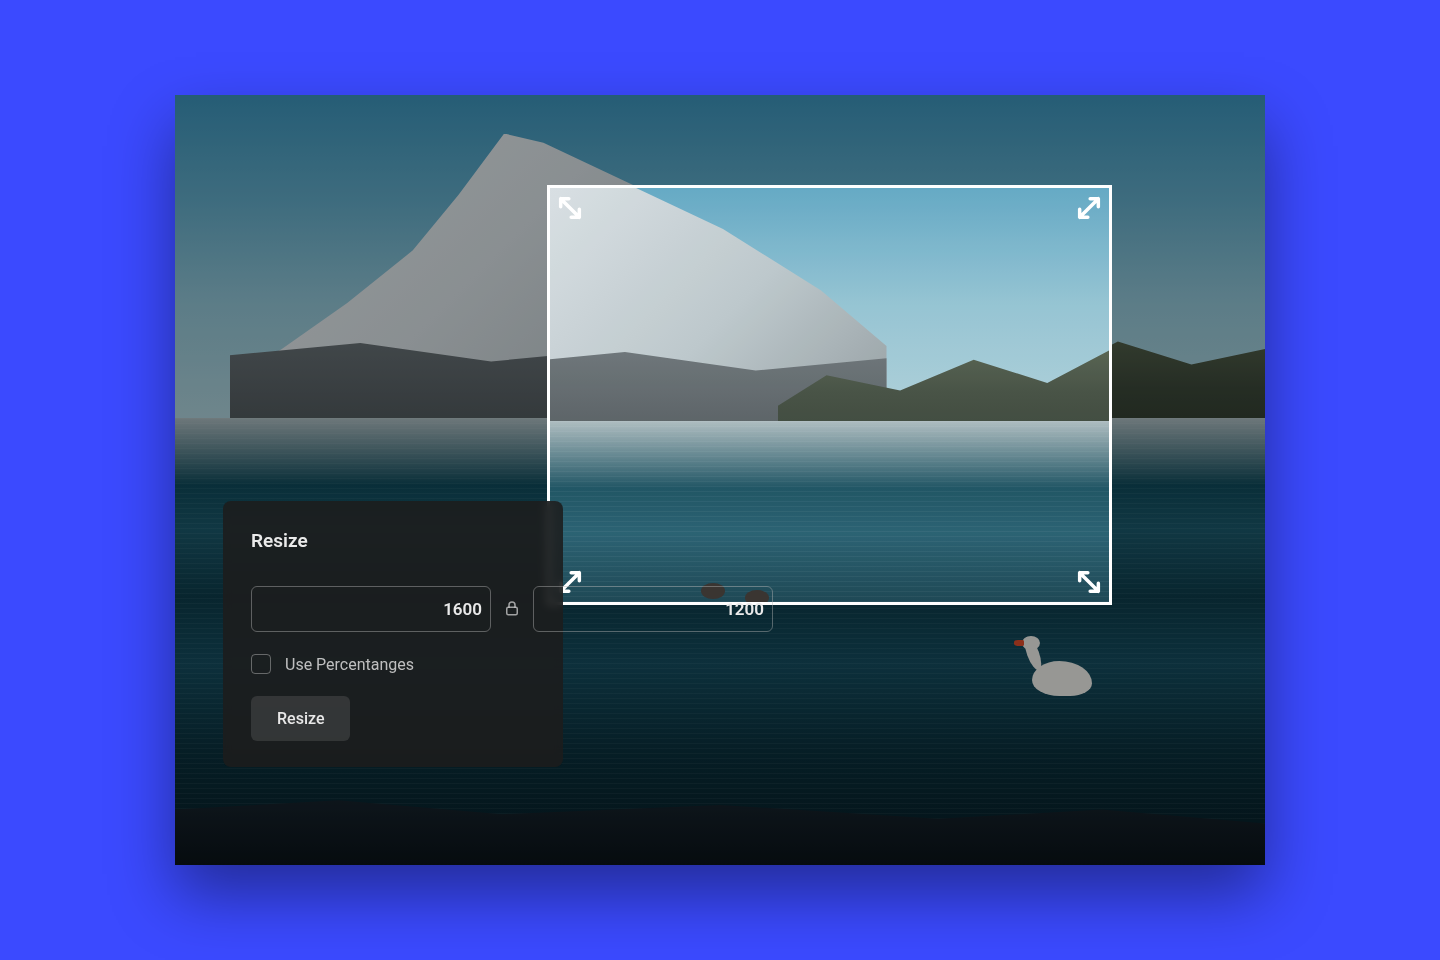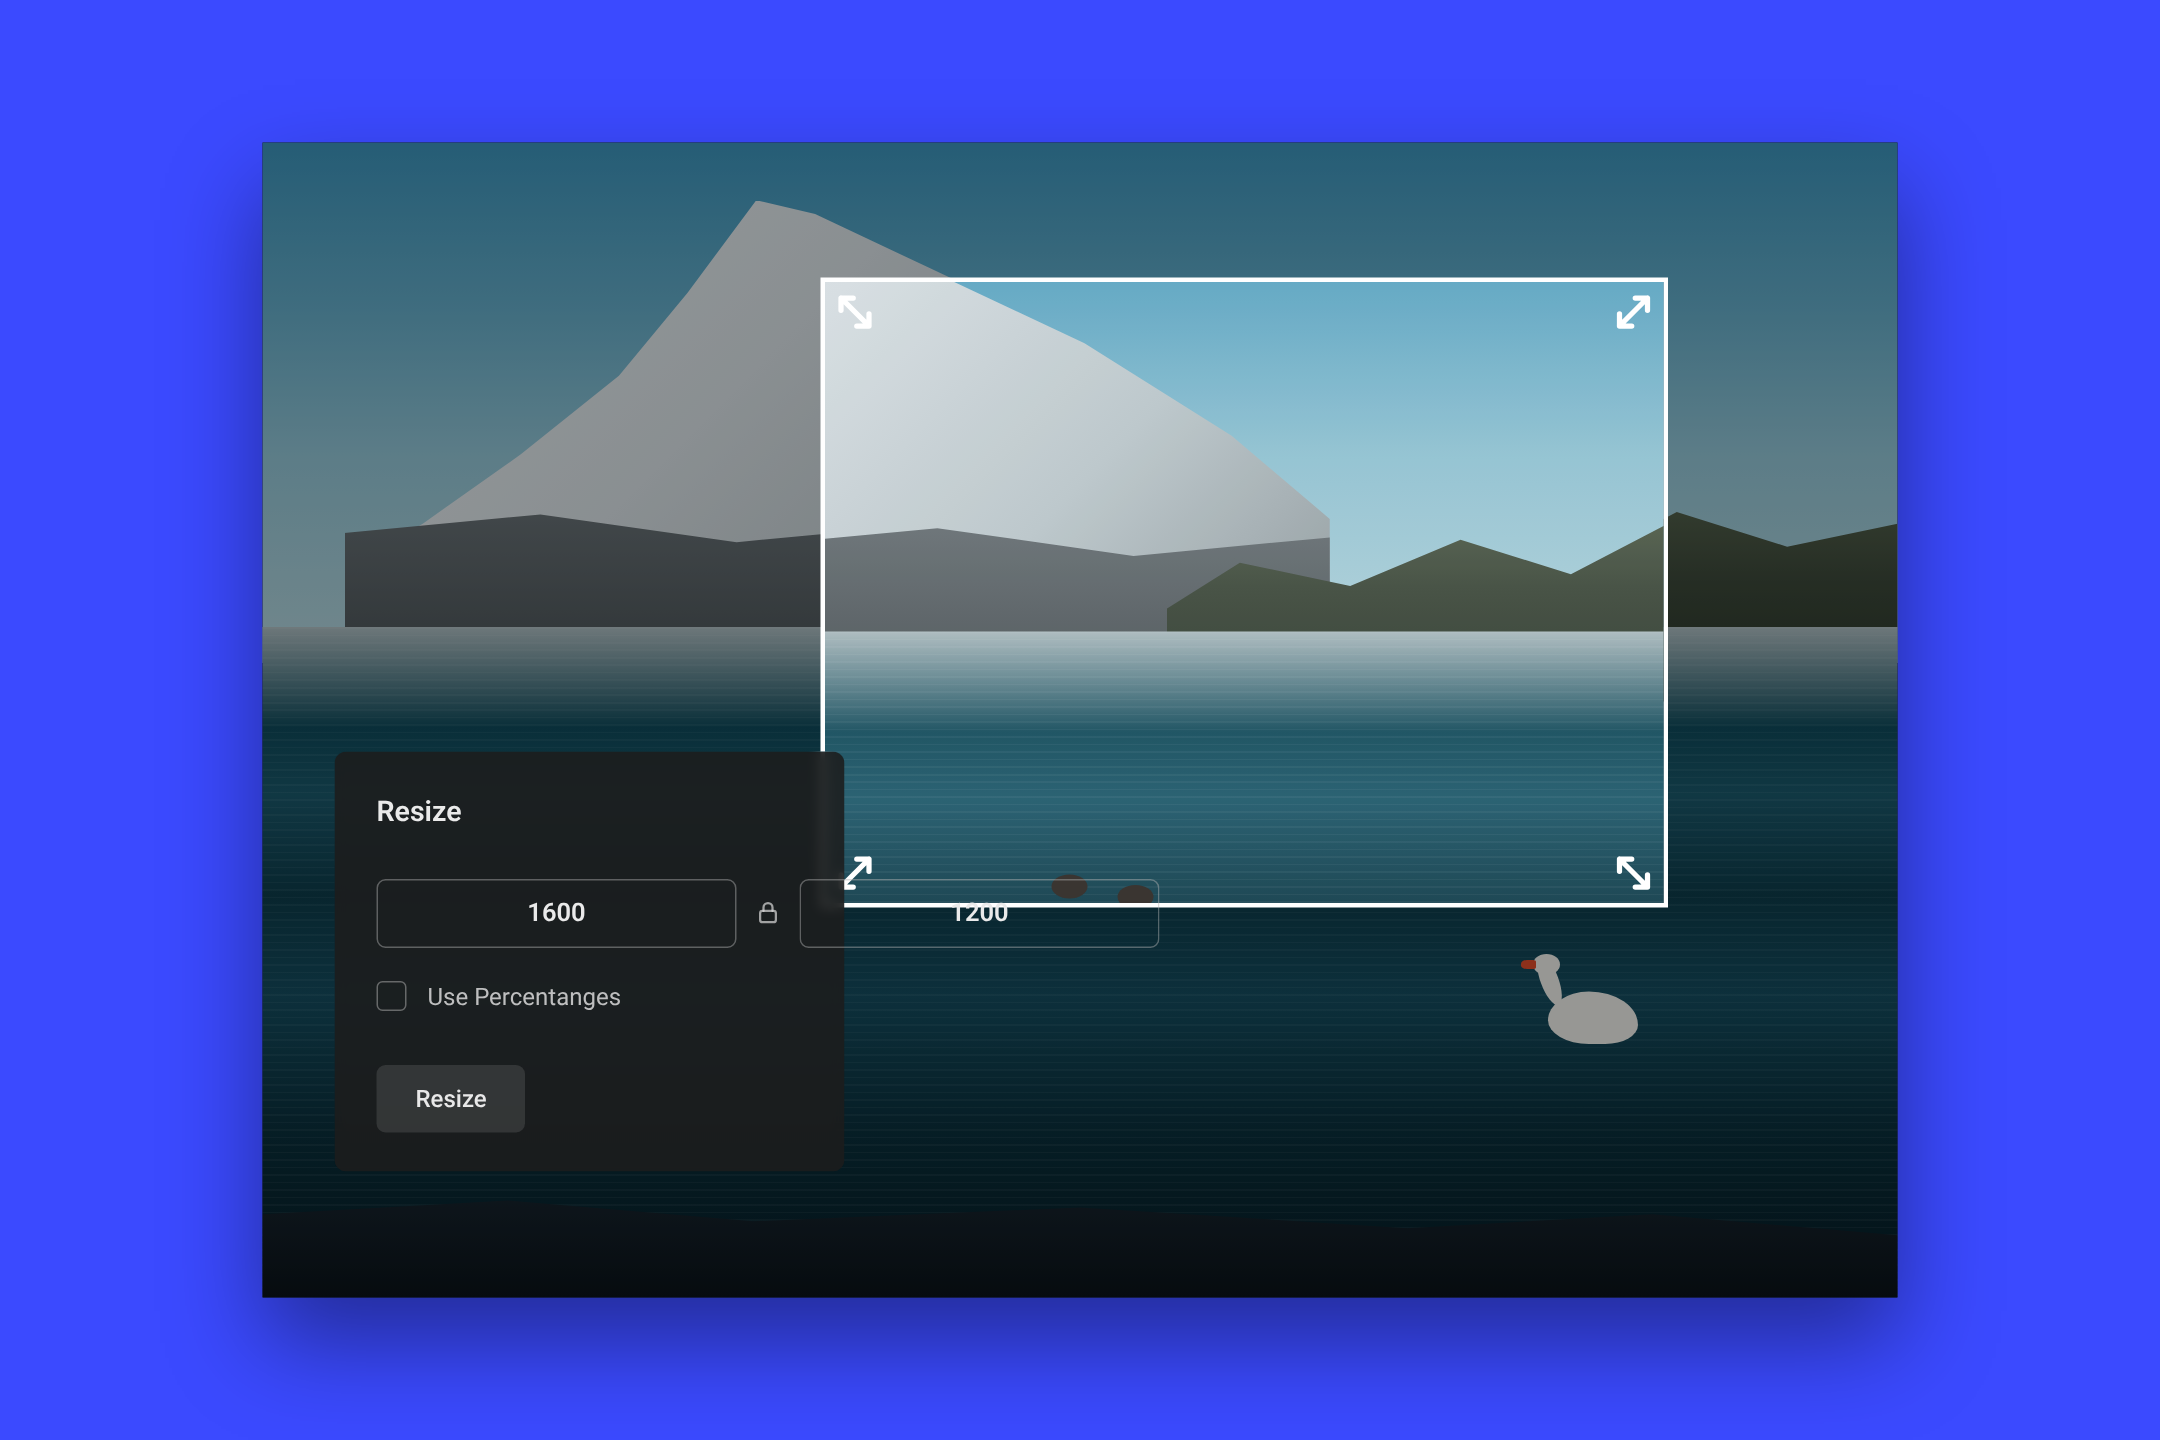--- a/index.html
+++ b/index.html
@@ -215,42 +215,42 @@
   margin-bottom: 22px;
 }
 .size-input {
   flex: 1;
   background: transparent;
   border: 1.5px solid rgba(180,180,180,0.45);
   border-radius: 6px;
   color: #eaeaea;
   font-size: 17px;
   font-weight: 600;
-  text-align: center;
+  text-align: right;
   padding: 12px 8px;
   outline: none;
   font-family: inherit;
 }
 .lock-btn {
   width: 24px;
   height: 24px;
   background: transparent;
   border: none;
   cursor: pointer;
   color: rgba(220,220,220,0.7);
   display: flex;
   align-items: center;
   justify-content: center;
 }
 .lock-btn svg { width: 18px; height: 18px; }
 .checkbox-row {
   display: flex;
   align-items: center;
   gap: 14px;
-  margin-bottom: 36px;
+  margin-bottom: 22px;
 }
 .checkbox {
   width: 20px;
   height: 20px;
   border: 1.5px solid rgba(180,180,180,0.5);
   border-radius: 4px;
   background: transparent;
   cursor: pointer;
 }
 .checkbox-label {

